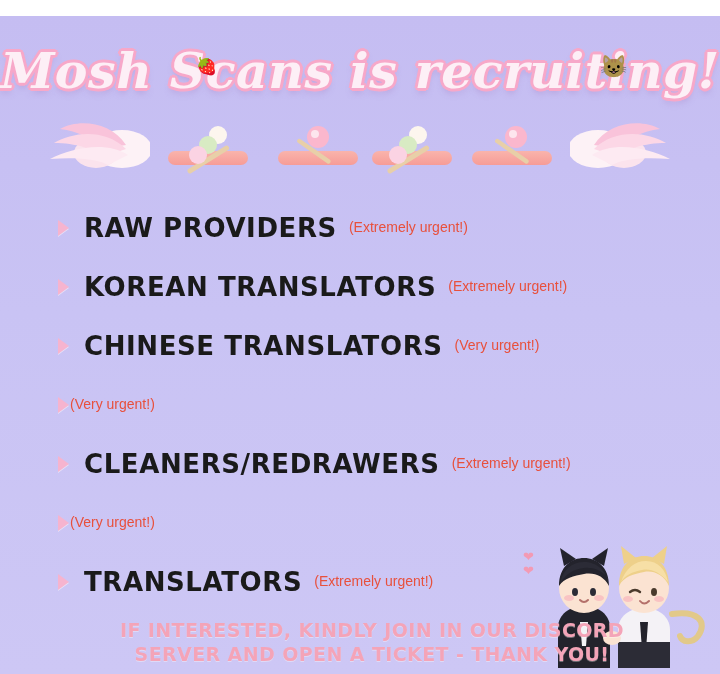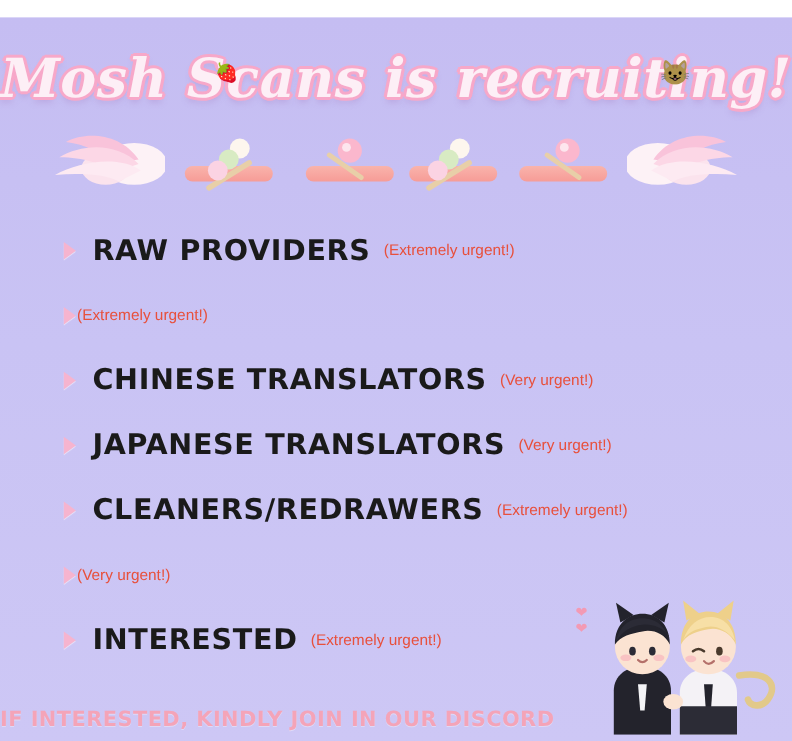--- a/index.html
+++ b/index.html
@@ -139,28 +139,29 @@
     margin-left: 12px;
     white-space: nowrap;
     padding-bottom: 2px;
   }
 
   
   .footer {
     position: absolute;
     bottom: 8px; left: 0;
     width: 720px;
-    text-align: left;
+    text-align: center;
     font-family: "DejaVu Sans", sans-serif;
     font-weight: bold;
     font-size: 19px;
     line-height: 24px;
     letter-spacing: 0.4px;
     color: #f4a4b8;
     text-shadow: 0 1px 0 rgba(255,255,255,0.35);
+    padding-left: 24px;
   }
 
   
   .chibi {
     position: absolute;
     right: 8px; bottom: 6px;
     width: 190px; height: 150px;
   }
   .hearts {
     position: absolute;
@@ -242,49 +243,49 @@
   <div class="roles">
 
     <div class="role-row">
       <span class="arrow"></span>
       <span class="role-name">RAW PROVIDERS</span>
       <span class="role-urgency">(Extremely urgent!)</span>
     </div>
 
     <div class="role-row">
       <span class="arrow"></span>
+      <span class="role-name">KOREAN TRANSLATORS</span>
       <span class="role-urgency">(Extremely urgent!)</span>
     </div>
 
     <div class="role-row">
       <span class="arrow"></span>
       <span class="role-name">CHINESE TRANSLATORS</span>
       <span class="role-urgency">(Very urgent!)</span>
     </div>
 
     <div class="role-row">
       <span class="arrow"></span>
-      <span class="role-name">JAPANESE TRANSLATORS</span>
       <span class="role-urgency">(Very urgent!)</span>
     </div>
 
     <div class="role-row">
       <span class="arrow"></span>
       <span class="role-name">CLEANERS/REDRAWERS</span>
       <span class="role-urgency">(Extremely urgent!)</span>
     </div>
 
     <div class="role-row">
       <span class="arrow"></span>
       <span class="role-urgency">(Very urgent!)</span>
     </div>
 
     <div class="role-row">
       <span class="arrow"></span>
-      <span class="role-name">INTERESTED</span>
+      <span class="role-name">TRANSLATORS</span>
       <span class="role-urgency">(Extremely urgent!)</span>
     </div>
   </div>
 
   <div class="hearts">
     <span>❤</span>
       <span>❤</span>
   </div>
 
   <svg class="chibi" viewBox="0 0 190 150">
@@ -322,15 +323,16 @@
     <ellipse cx="132" cy="74" rx="3" ry="4" fill="#4a3a2c"></ellipse>
     <ellipse cx="106" cy="81" rx="5" ry="3" fill="#f8b8bd" opacity="0.75"></ellipse>
     <ellipse cx="137" cy="81" rx="5" ry="3" fill="#f8b8bd" opacity="0.75"></ellipse>
     <path d="M118 83 Q122 88 127 83" stroke="#b4706a" stroke-width="2" fill="none" stroke-linecap="round"></path>
 
     <ellipse cx="90" cy="120" rx="9" ry="7" fill="#fbe3d2"></ellipse>
   </svg>
 
   <div class="footer">
     <div>IF INTERESTED, KINDLY JOIN IN OUR DISCORD</div>
+    <div>SERVER AND OPEN A TICKET - THANK YOU!</div>
   </div>
 
 </div>
 
 </body></html>

